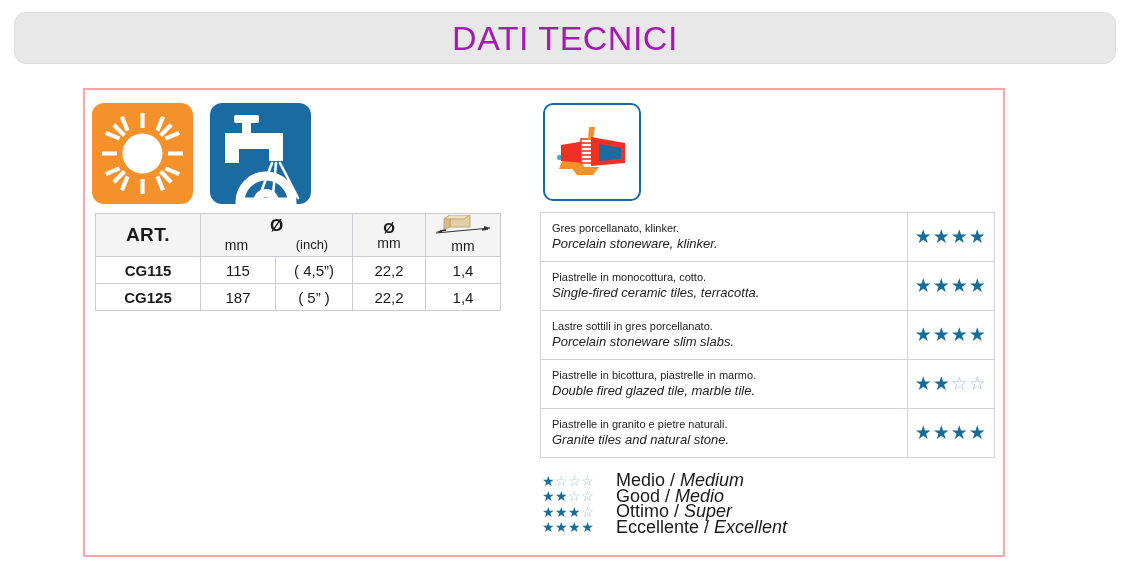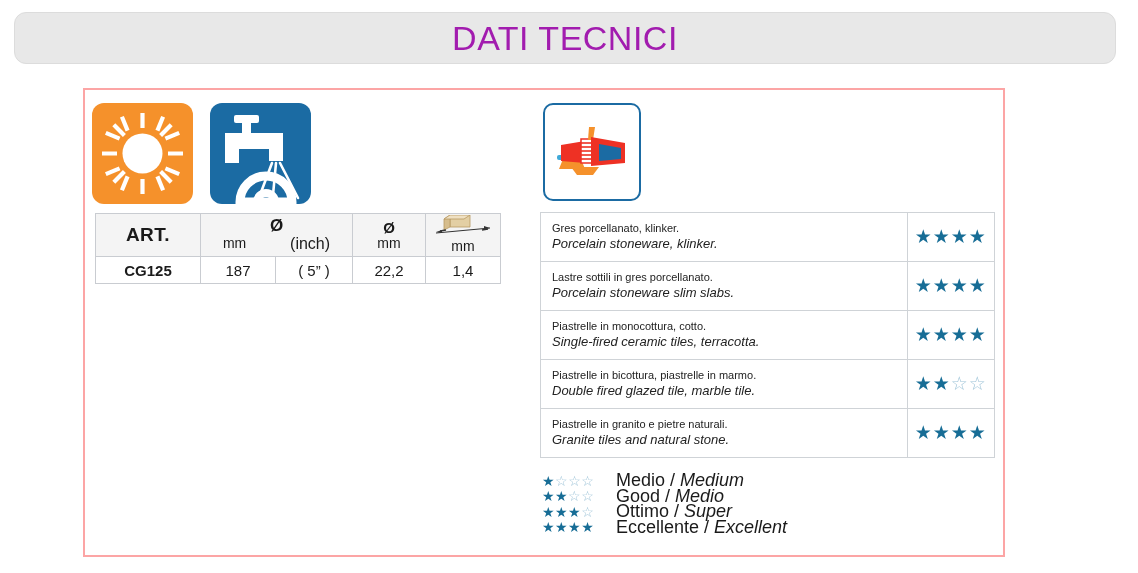--- a/index.html
+++ b/index.html
@@ -137,21 +137,21 @@
   }
   .diam-units {
     position: absolute;
     bottom: 3px;
     left: 0;
     right: 0;
     display: flex;
     justify-content: space-around;
     font-size: 14px;
   }
-  .unit-inch { font-size: 16px; }
+  .unit-inch { font-size: 13px; }
   .bore-head {
     line-height: 1.05;
     font-size: 14px;
   }
   .bore-head .sym { font-size: 15px; font-weight: bold; display: block; }
   .thick-head {
     position: relative;
     height: 42px;
   }
   .thick-head .lbl {
@@ -360,20 +360,27 @@
               <path d="M12 18 L6 17 L12 15 Z" fill="#333"></path>
               <path d="M54 14 L60 13 L54 11 Z" fill="#333"></path>
             </svg>
             <div class="lbl">mm</div>
           </div>
         </td>
       </tr>
     </thead>
     <tbody>
       <tr>
+        <td class="col-art art-cell">CG115</td>
+        <td class="col-mm">115</td>
+        <td class="col-inch">( 4,5”)</td>
+        <td class="col-bore">22,2</td>
+        <td class="col-thick">1,4</td>
+      </tr>
+      <tr>
         <td class="col-art art-cell">CG125</td>
         <td class="col-mm">187</td>
         <td class="col-inch">(  5” )</td>
         <td class="col-bore">22,2</td>
         <td class="col-thick">1,4</td>
       </tr>
     </tbody>
   </table>
 
   <table id="materials-table">
@@ -382,31 +389,31 @@
         <td class="mat-desc">
           <div class="mat-it">Gres porcellanato, klinker.</div>
           <div class="mat-en">Porcelain stoneware, klinker.</div>
         </td>
         <td class="mat-rating">
           <span class="stars">★★★★</span>
         </td>
       </tr>
       <tr>
         <td class="mat-desc">
+          <div class="mat-it">Piastrelle in monocottura, cotto.</div>
+          <div class="mat-en">Single-fired ceramic tiles, terracotta.</div>
+        </td>
+        <td class="mat-rating">
+          <span class="stars">★★★★</span>
+        </td>
+      </tr>
+      <tr>
+        <td class="mat-desc">
           <div class="mat-it">Lastre sottili in gres porcellanato.</div>
           <div class="mat-en">Porcelain stoneware slim slabs.</div>
-        </td>
-        <td class="mat-rating">
-          <span class="stars">★★★★</span>
-        </td>
-      </tr>
-      <tr>
-        <td class="mat-desc">
-          <div class="mat-it">Piastrelle in monocottura, cotto.</div>
-          <div class="mat-en">Single-fired ceramic tiles, terracotta.</div>
         </td>
         <td class="mat-rating">
           <span class="stars">★★★★</span>
         </td>
       </tr>
       <tr>
         <td class="mat-desc">
           <div class="mat-it">Piastrelle in bicottura, piastrelle in marmo.</div>
           <div class="mat-en">Double fired glazed tile, marble tile.</div>
         </td>

